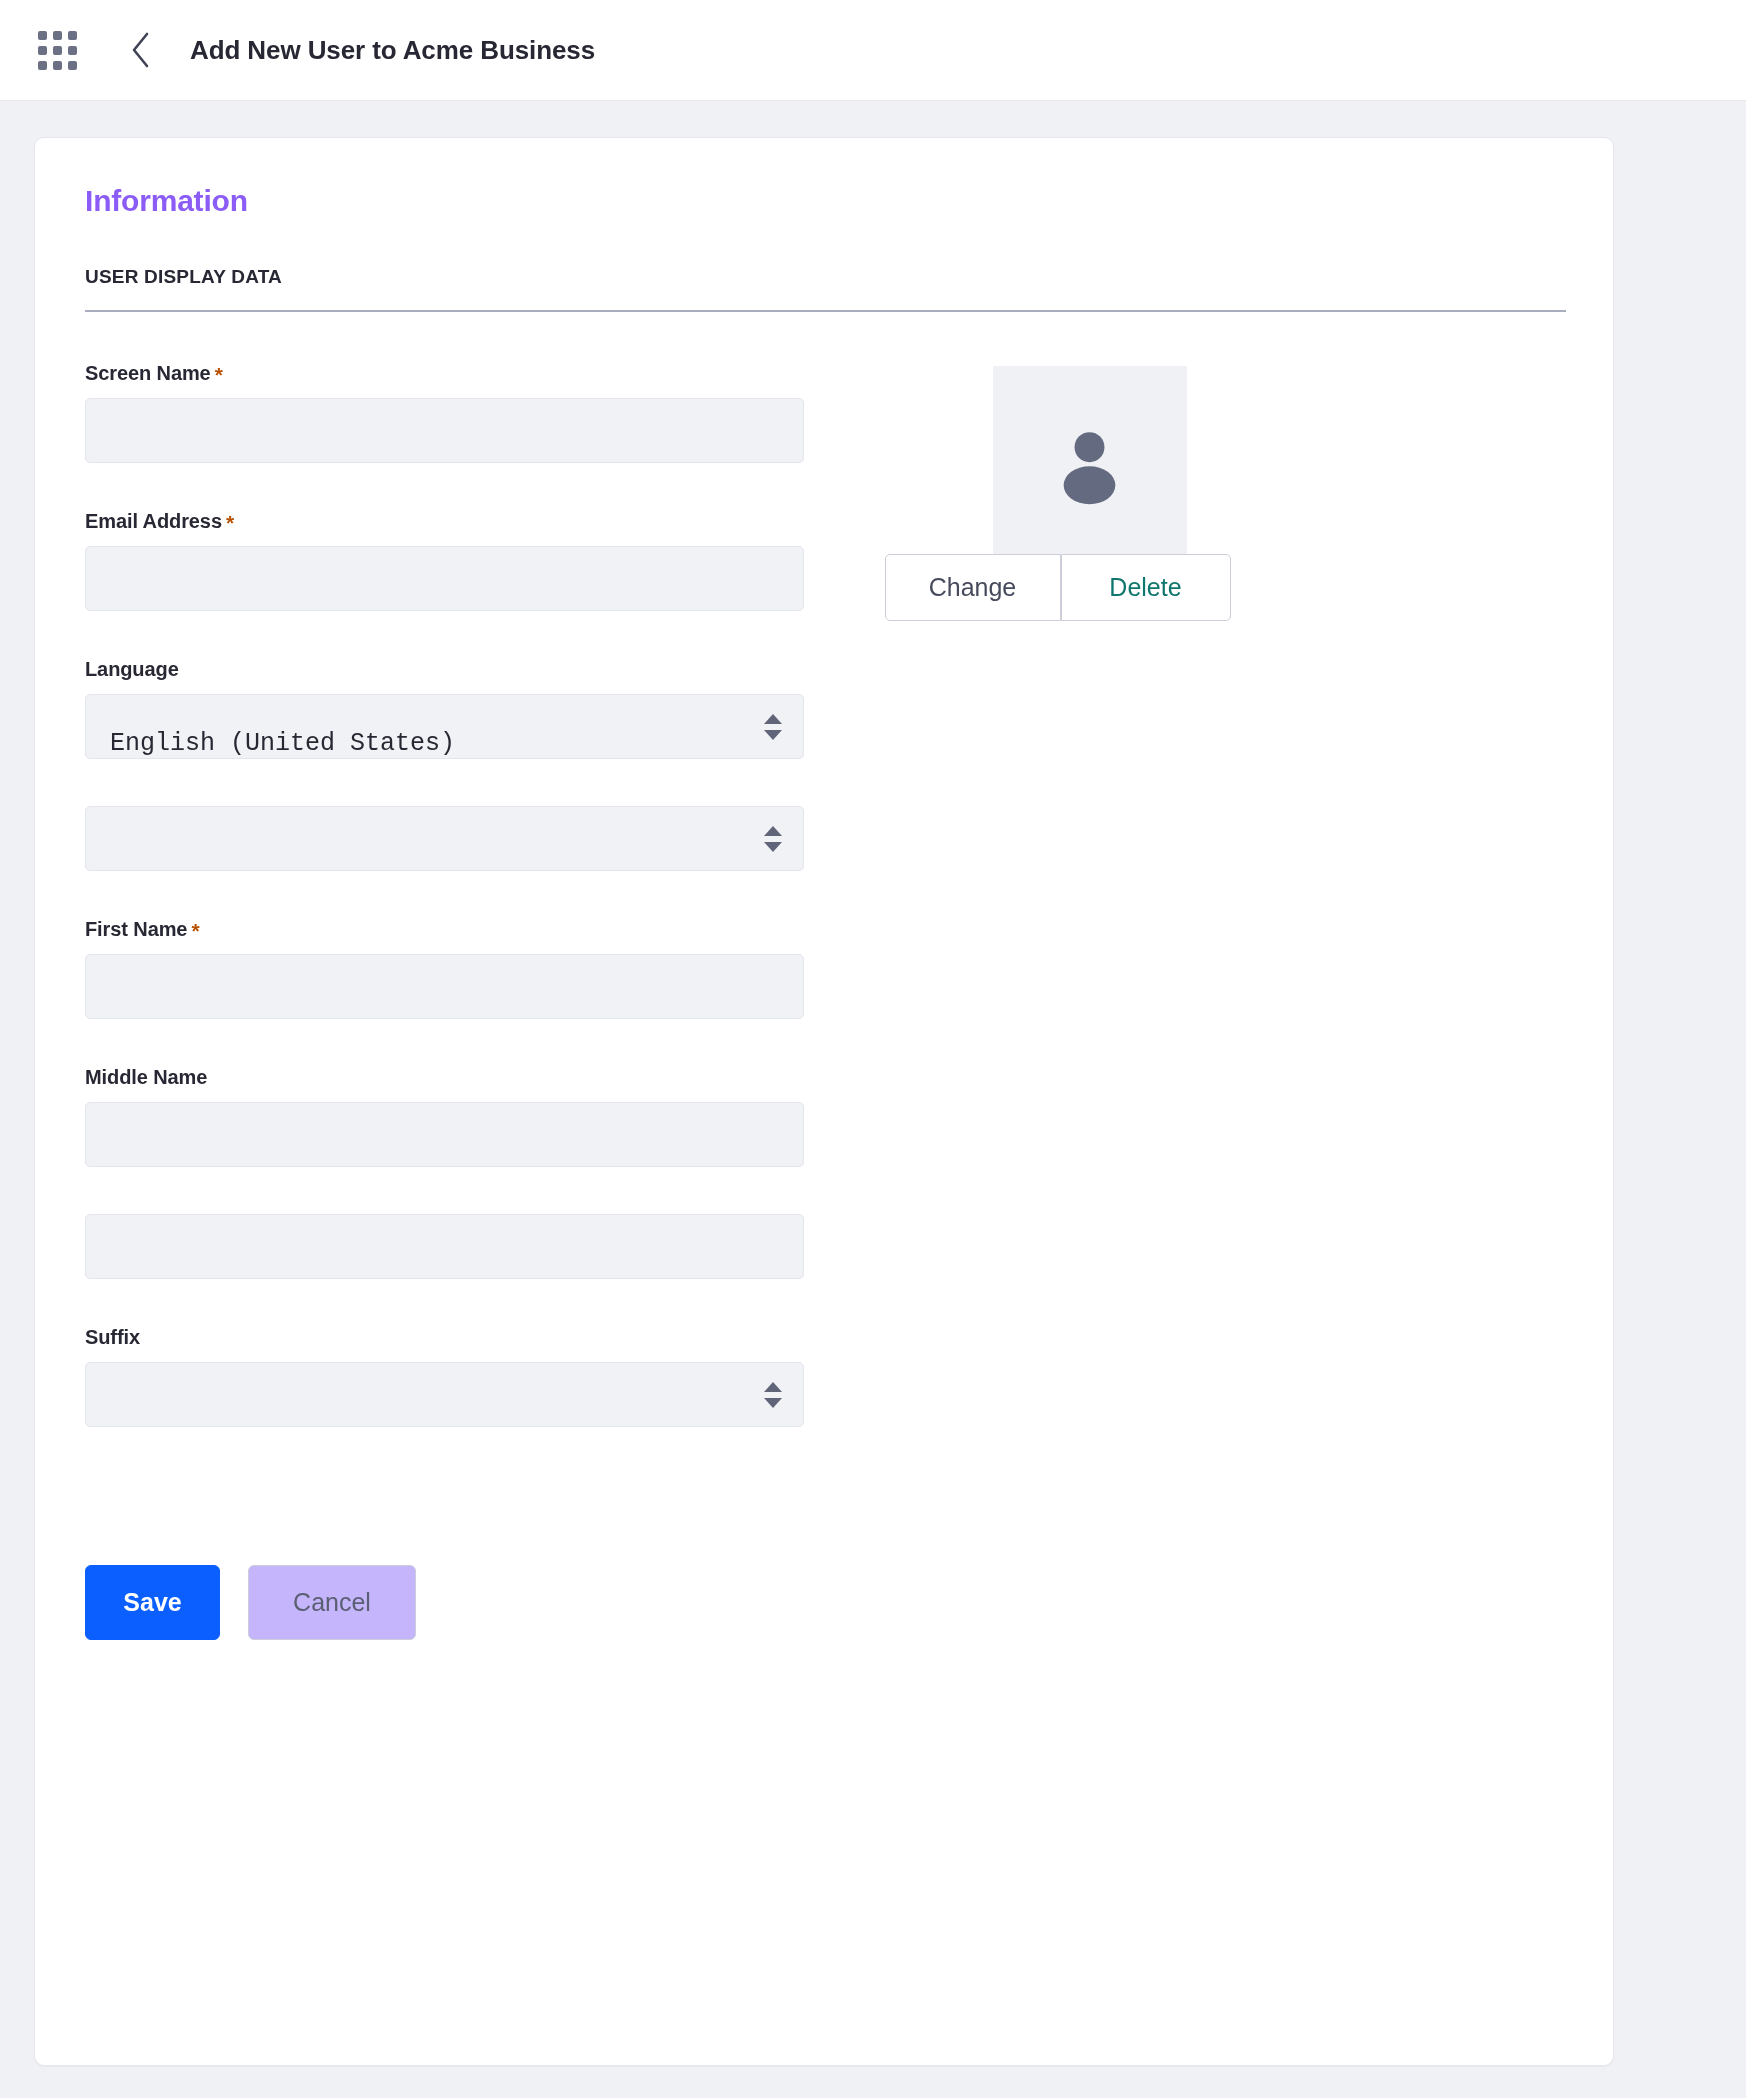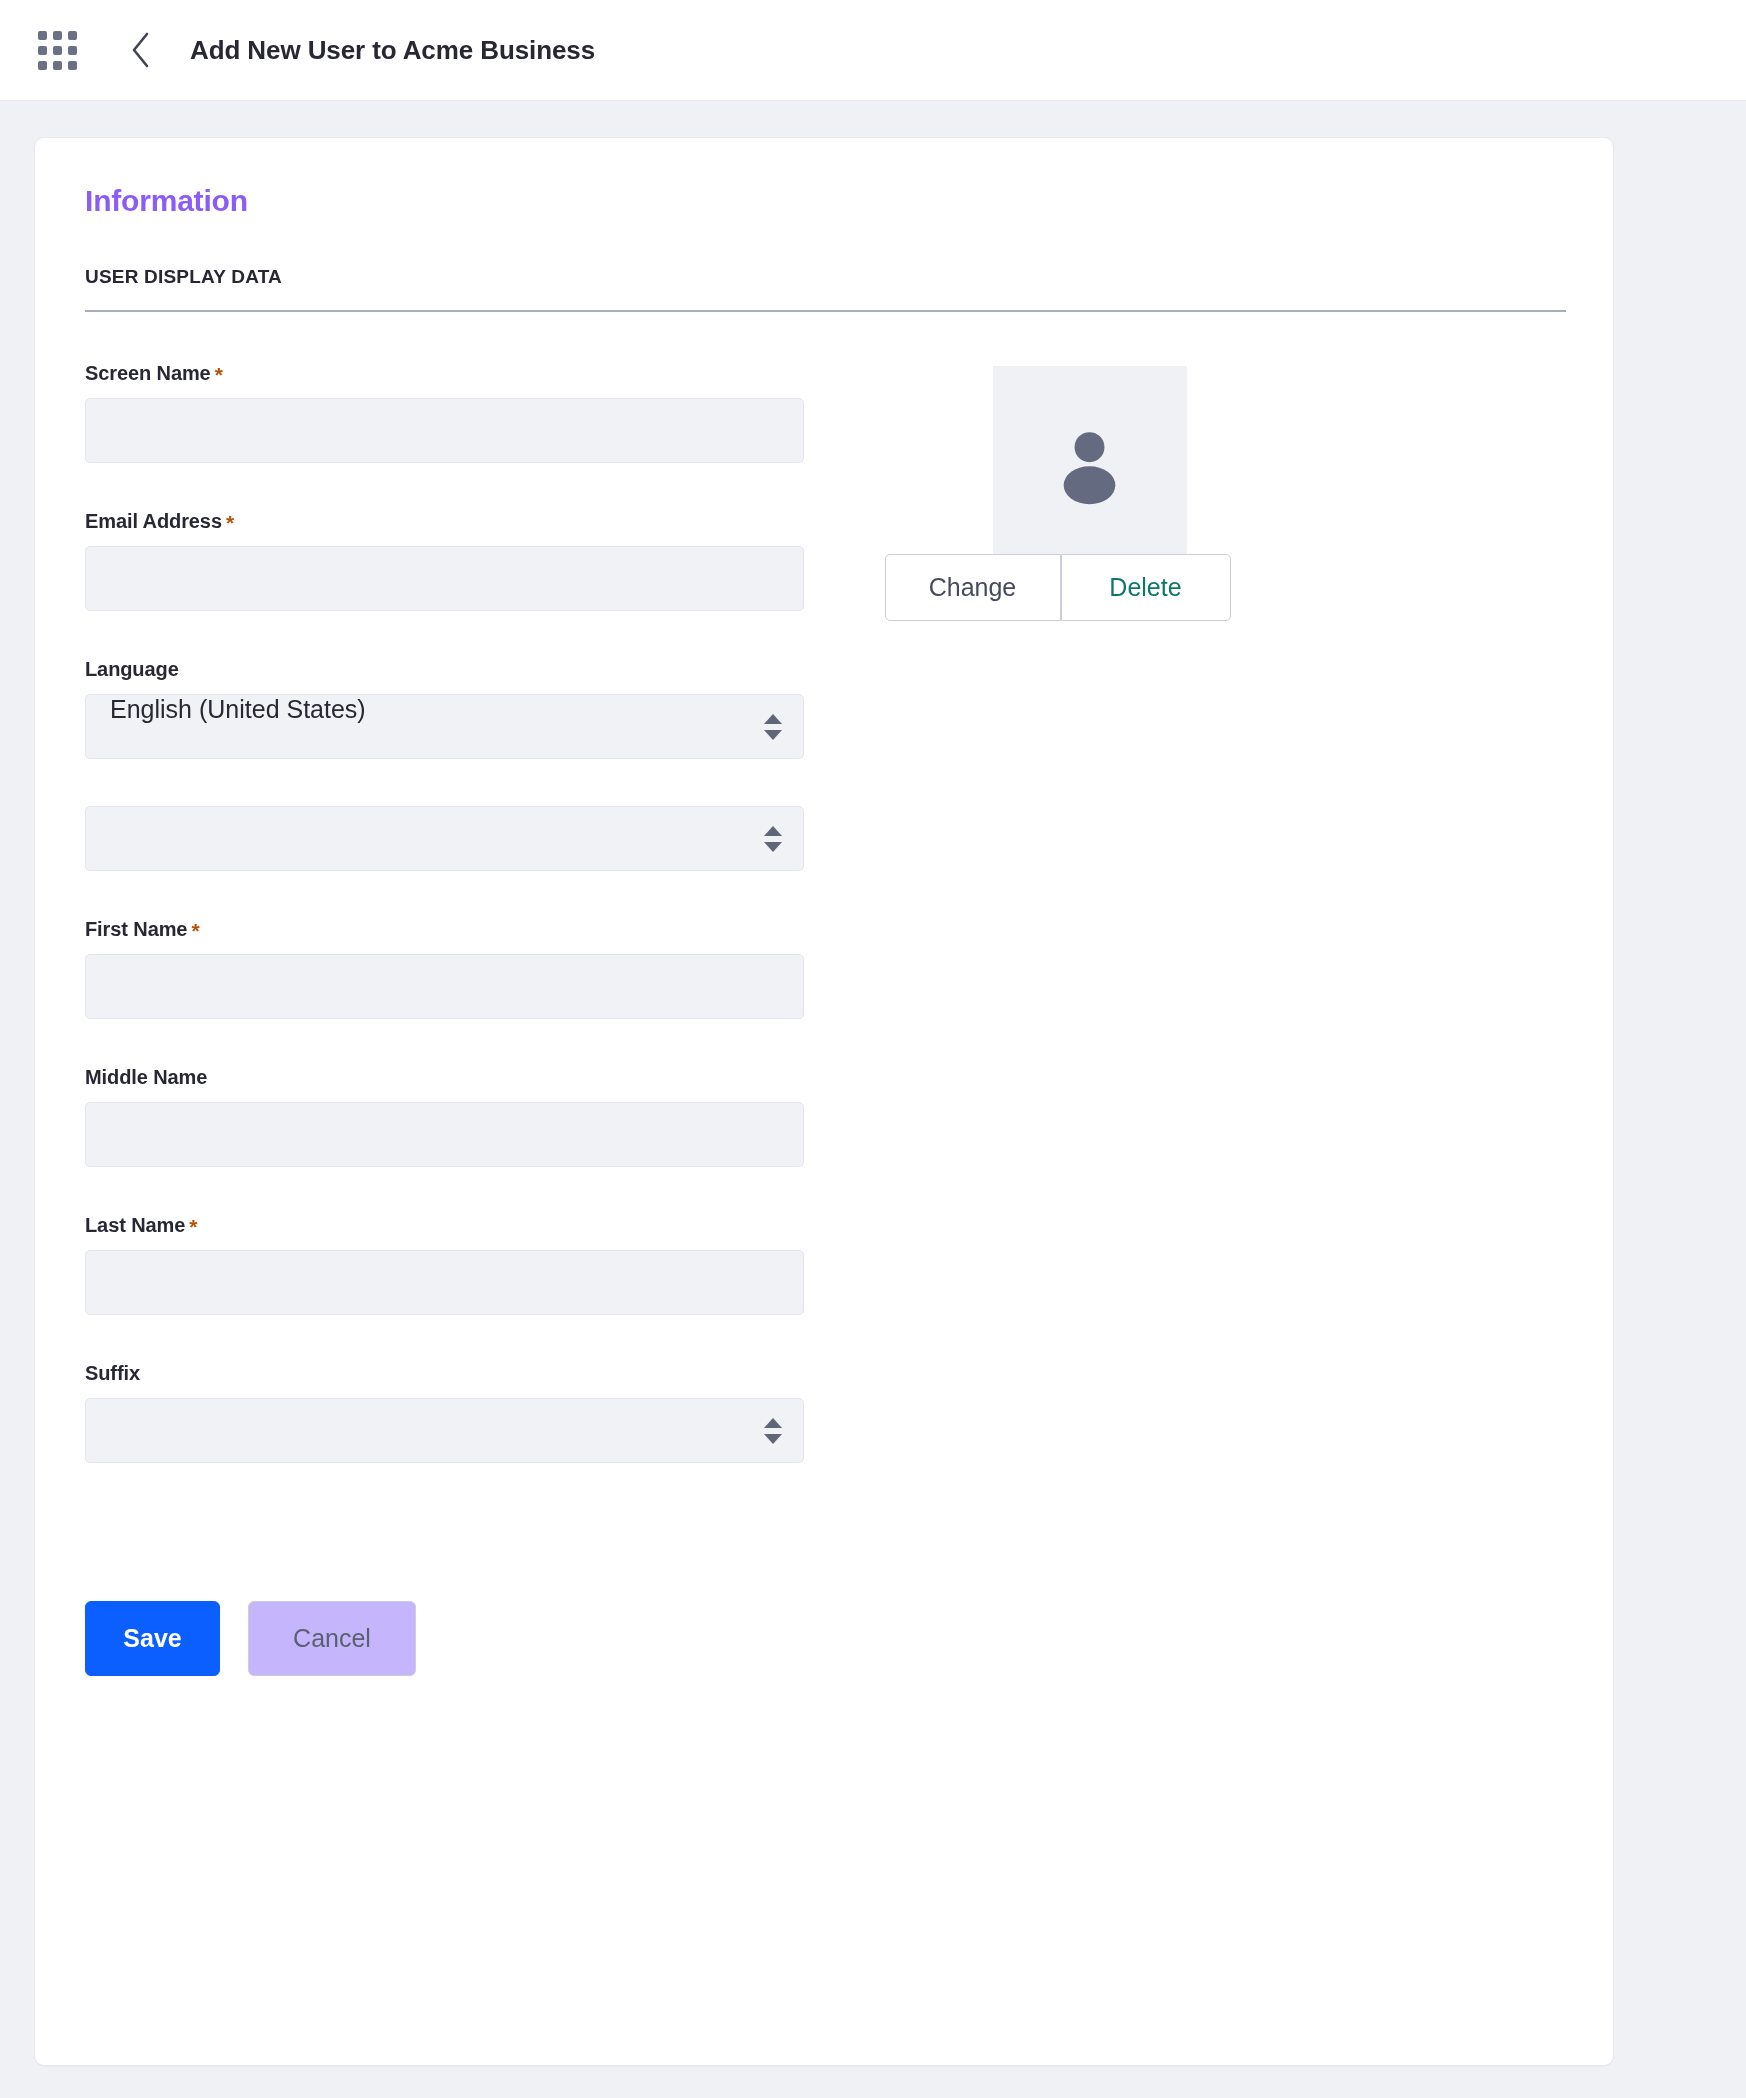--- a/index.html
+++ b/index.html
@@ -155,25 +155,26 @@
     width: 719px;
     height: 65px;
   }
   .select-box {
     width: 719px;
     height: 65px;
     background: #f1f2f5;
     border: 1px solid #e3e5ee;
     border-radius: 5px;
     display: flex;
-    align-items: flex-start;
+    align-items: flex-end;
     padding: 0 55px 0 24px;
     font-size: 25px;
     color: #272833;
     cursor: pointer;
+    font-family: Liberation Mono, monospace;
   }
   .stepper {
     position: absolute;
     right: 22px;
     top: 50%;
     transform: translateY(-50%);
     display: flex;
     flex-direction: column;
     gap: 6px;
     pointer-events: none;
@@ -353,23 +354,20 @@
         </div>
 
         <div class="field">
           <label class="field-label">
             <span>Middle Name</span>
           </label>
           <input class="text-input" type="text" value="" style="">
         </div>
 
         <div class="field">
-          <label class="field-label">
-            <span>Last Name</span><span class="req">*</span>
-          </label>
           <input class="text-input" type="text" value="" style="">
         </div>
 
         <div class="field">
           <label class="field-label">
             <span>Suffix</span>
           </label>
           <div class="select-wrap">
             <div class="select-box">
               <span></span>

